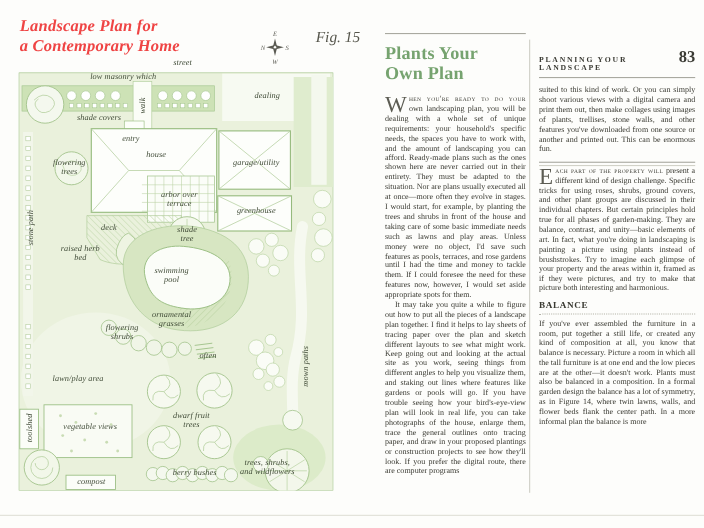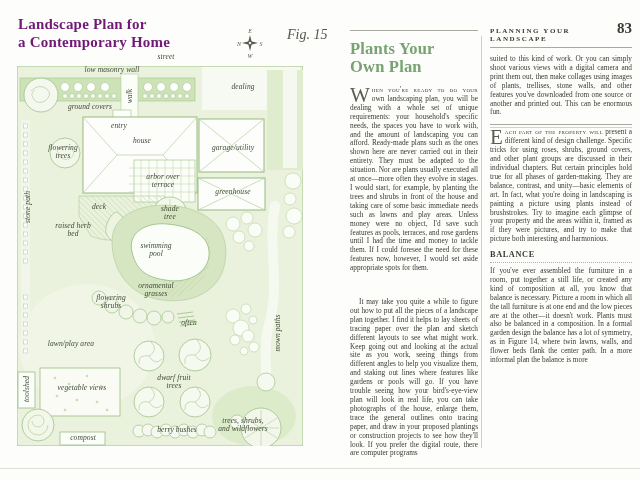--- a/index.html
+++ b/index.html
@@ -1,47 +1,47 @@
 <!DOCTYPE html>
 <html><head>
 <meta charset="utf-8">
 <style>
   html,body{margin:0;padding:0;}
   body{width:640px;height:480px;background:#fdfdfb;font-family:"Liberation Serif",serif;}
   #page{position:relative;width:640px;height:480px;overflow:hidden;}
 
   
-  .plan-title{position:absolute;left:18px;top:16px;font-weight:bold;
-    font-size:15px;line-height:17.5px;color:#701a75;white-space:pre-line;letter-spacing:.2px;}
+  .plan-title{position:absolute;left:18px;top:16px;font-style:italic;font-weight:bold;
+    font-size:15px;line-height:17.5px;color:#ef4444;white-space:pre-line;letter-spacing:.2px;}
   .fig-label{position:absolute;left:287px;top:27px;font-style:italic;font-size:14px;color:#55554b;}
   .compass{position:absolute;left:236px;top:27px;}
   .plan-svg{position:absolute;left:17px;top:66px;}
   .pl{position:absolute;transform:translate(-50%,-50%);font-style:italic;font-size:7.5px;
     line-height:7.9px;color:#3e4935;text-align:center;white-space:pre-line;letter-spacing:.1px;}
   .pl.v{transform:translate(-50%,-50%) rotate(-90deg);}
 
   
   .colmid{position:absolute;left:350px;top:30px;width:128px;}
   .colright{position:absolute;left:490px;top:20px;width:142px;}
   .rule{border-top:1px solid #a9a9a0;height:0;}
   .rule-lt{border-top:1px solid #d2d2c8;height:0;margin-top:2px;}
   .vdivider{position:absolute;left:481px;top:36px;height:412px;border-left:1px solid #cfcfc6;}
   .bottom-shadow{position:absolute;left:0;top:468px;width:640px;border-top:1px solid #e0e0d8;}
 
   h2.green{font-size:16.5px;line-height:18px;font-weight:bold;color:#76a36f;margin:9px 0 10px 0;
     white-space:pre-line;letter-spacing:.2px;}
   .body{font-size:7.3px;line-height:8.9px;color:#3a3a32;text-align:justify;}
   .body p{margin:0;}
-  .body p.indent{text-indent:9px;margin-top:25px;}
+  .body p.indent{text-indent:9px;}
   .dropcap{float:left;font-size:21px;line-height:16.5px;padding:1px 2px 0 0;color:#5c5c53;}
   .sc{font-variant:small-caps;letter-spacing:.35px;}
 
   .runhead{display:flex;justify-content:flex-end;align-items:baseline;gap:7px;
     font-size:7px;font-weight:bold;letter-spacing:1.6px;color:#3a3a33;text-transform:uppercase;
-    padding-bottom:4px;}
+    padding-bottom:4px;margin-top:24px;}
   .runhead .pageno{font-size:15px;letter-spacing:0;}
   .subhead{font-size:8.3px;font-weight:bold;letter-spacing:.6px;color:#3a3a32;
     border-bottom:1px dotted #b3b3a8;padding-bottom:2px;margin:7px 0 4px 0;}
   .gap7{height:7px;}
 </style>
 </head>
 <body>
 
 <div id="page">
 
@@ -267,24 +267,24 @@
       <line x1="244" y1="344" x2="244" y2="380"></line>
         <line x1="228" y1="352" x2="260" y2="372"></line>
       <line x1="228" y1="372" x2="260" y2="352"></line>
         <line x1="226" y1="362" x2="262" y2="362"></line>
     </g>
     <circle cx="249" cy="316" r="9" fill="#f6f9f0" stroke="#a0c289" stroke-width=".7"></circle>
     <circle cx="220" cy="356" r="7" fill="#f6f9f0" stroke="#a0c289" stroke-width=".7"></circle>
   </svg>
 
   <div class="pl" style="left:166px;top:57px">street</div>
-  <div class="pl" style="left:112px;top:70px">low masonry wall</div>
+  <div class="pl" style="left:112px;top:70px">low masonry which</div>
   <div class="pl" style="left:243px;top:87px">dealing</div>
   <div class="pl v" style="left:130px;top:96px">walk</div>
-  <div class="pl" style="left:90px;top:107px">ground covers</div>
+  <div class="pl" style="left:90px;top:107px">shade covers</div>
   <div class="pl" style="left:119px;top:126px">entry</div>
   <div class="pl" style="left:142px;top:141px">house</div>
   <div class="pl" style="left:233px;top:148px">garage/utility</div>
   <div class="pl" style="left:163px;top:181px">arbor over
 terrace</div>
   <div class="pl" style="left:233px;top:192px">greenhouse</div>
   <div class="pl" style="left:63px;top:152px">flowering
 trees</div>
   <div class="pl v" style="left:28px;top:207px">stone path</div>
   <div class="pl" style="left:99px;top:207px">deck</div>

